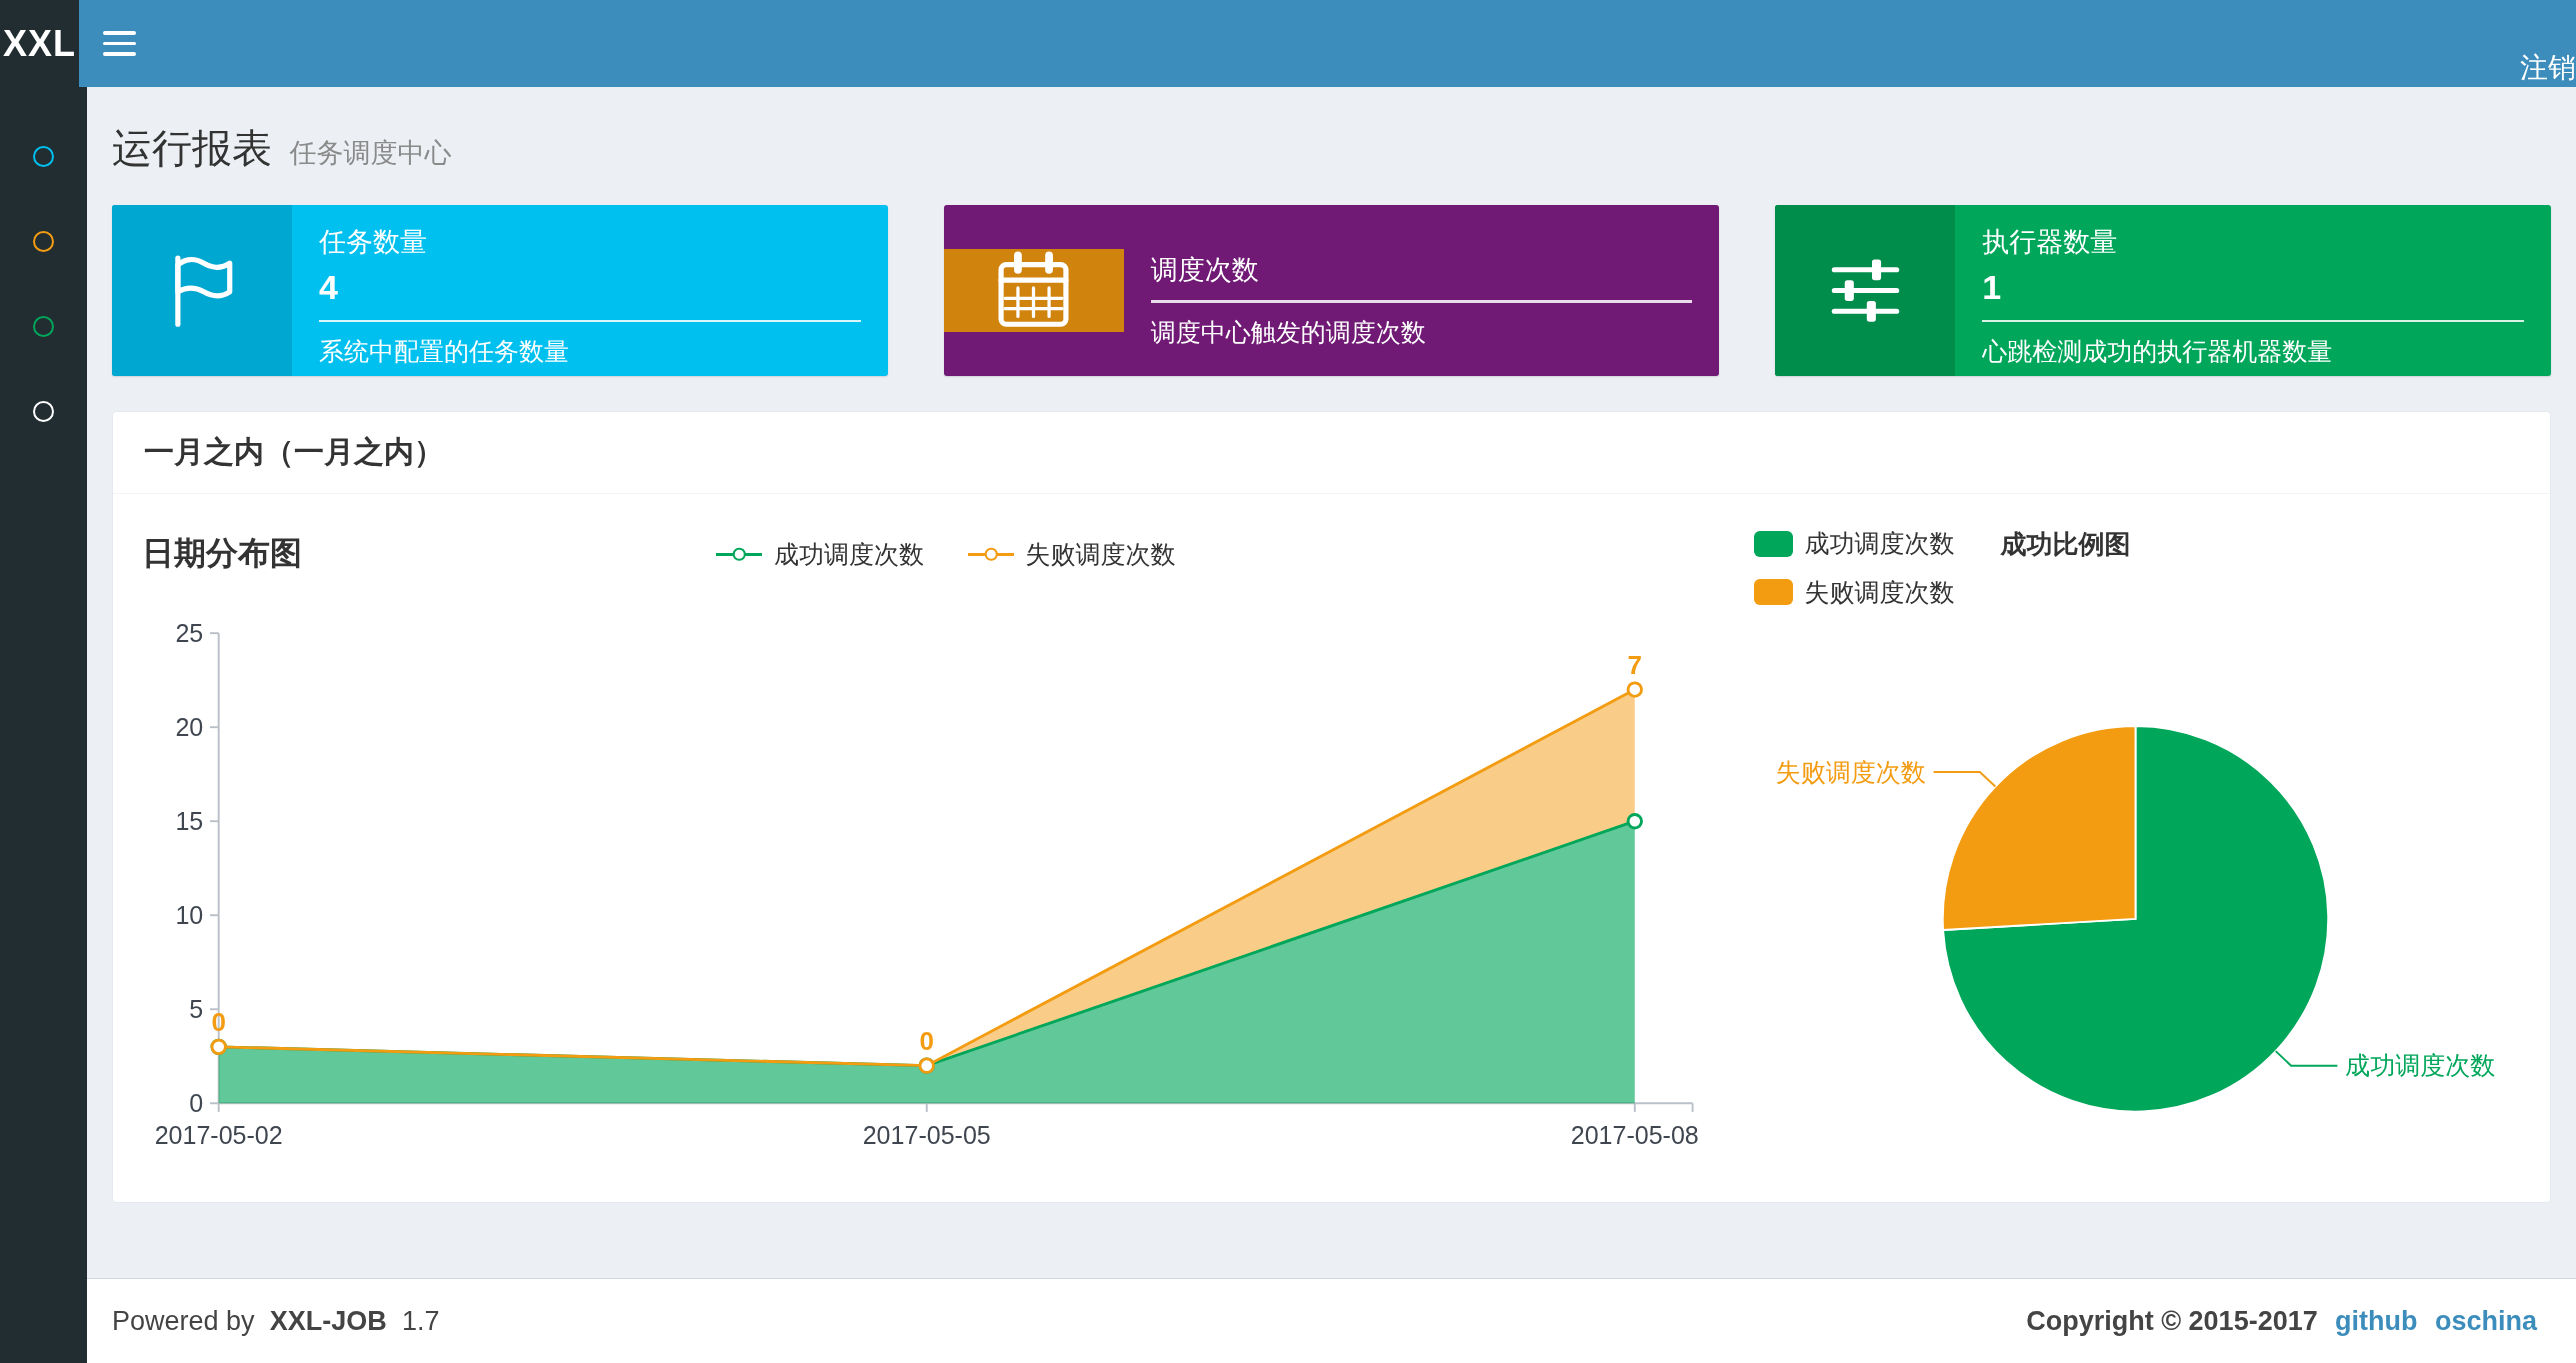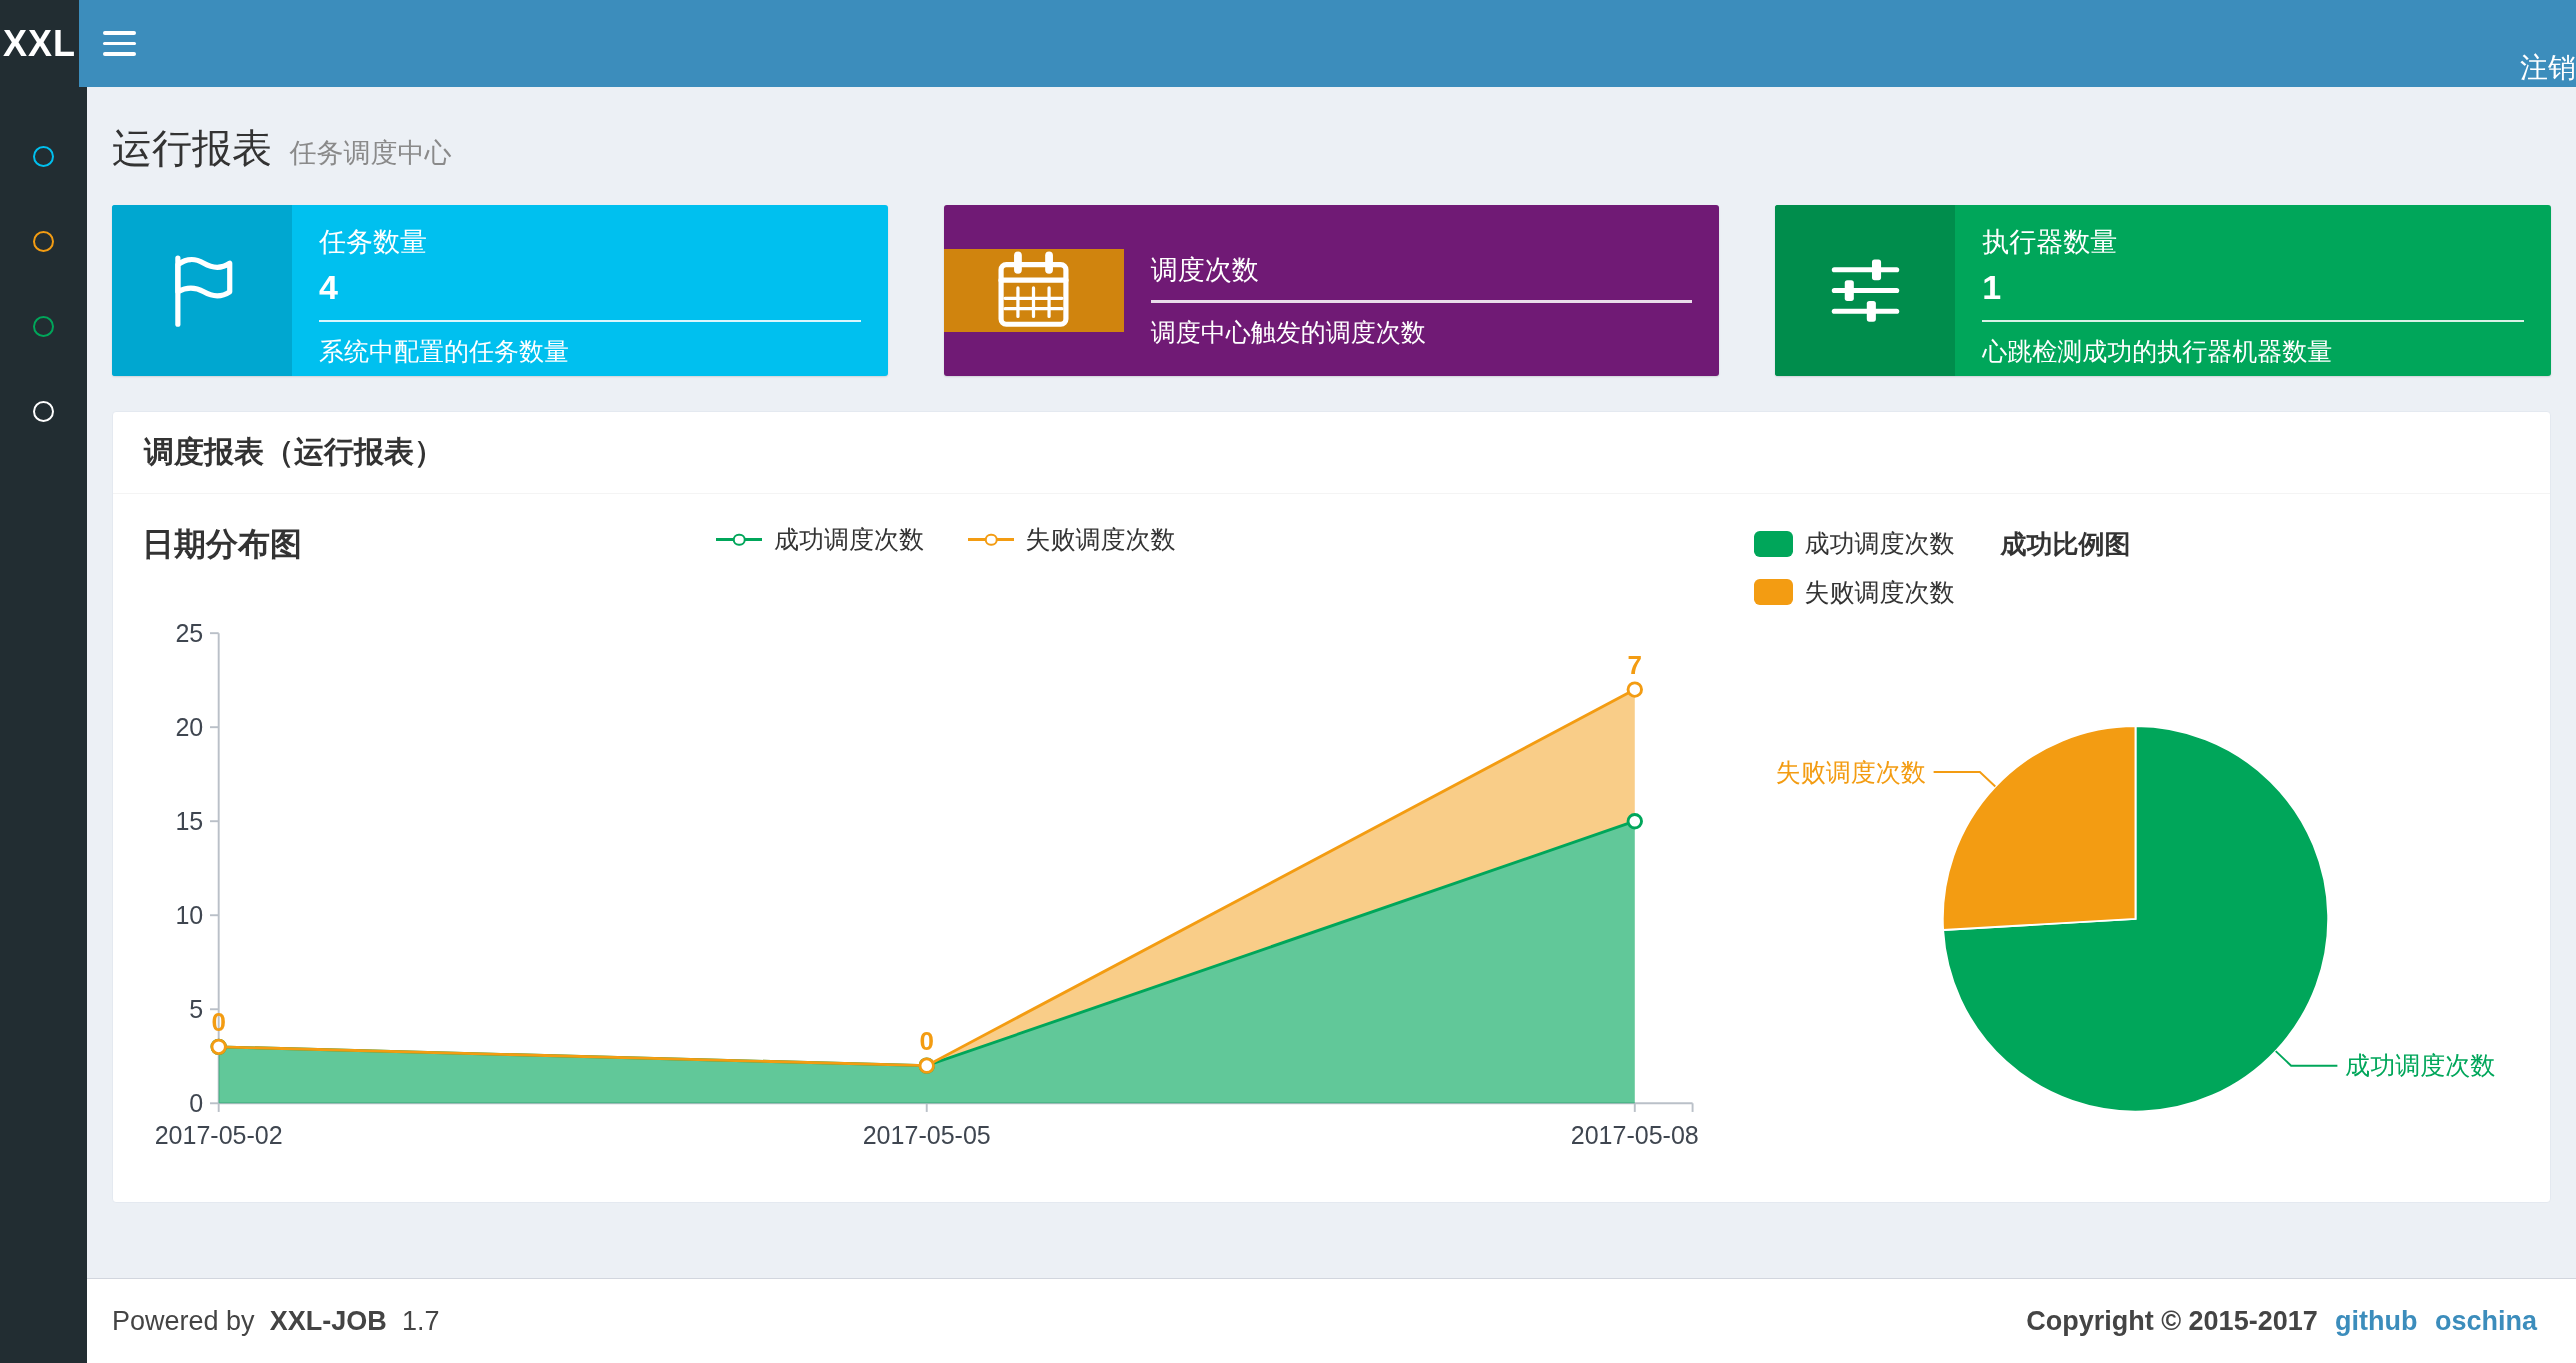--- a/index.html
+++ b/index.html
@@ -35,21 +35,21 @@
   .info-body{flex:1;padding:19px 27px 0}
   .info-title{font-size:27px}
   .info-number{font-size:34px;font-weight:bold;margin-top:7.7px}
   .info-bar{height:2.9px;background:rgba(255,255,255,.85);margin:12.5px 0 12.5px}
   .info-desc{font-size:25px}
 
   .panel{background:#fff;border:1px solid #e4e9f0;border-radius:3.9px}
   .panel-header{padding:20px 31px;font-size:30px;font-weight:600;color:#333;border-bottom:1px solid #f4f4f4}
   .charts{display:flex;padding:29px 29px 39px}
   .chart-left{flex:1;min-width:0}
-  .chart-left-header{position:relative;height:62px;display:flex;align-items:flex-start}
+  .chart-left-header{position:relative;height:62px;display:flex;align-items:center}
   .chart-title{font-size:32px;font-weight:bold;color:#333}
   .line-legend{position:absolute;left:0;right:0;display:flex;justify-content:center;gap:44px}
   .legend-item{display:flex;align-items:center;gap:11.6px;font-size:25px;color:#333;cursor:pointer}
   .lm{position:relative;width:46px;height:14.5px;display:inline-block}
   .lm i{display:block;position:absolute}
   .lm .lm-line{top:5.8px;left:0;right:0;height:2.9px;background:currentColor}
   .lm .lm-dot{left:50%;top:50%;transform:translate(-50%,-50%);width:12.5px;height:12.5px;
     border:2.9px solid currentColor;border-radius:50%;background:#fff}
   svg.line-chart{width:100%;height:578px;display:block}
 
@@ -159,21 +159,21 @@
         <div class="info-title">执行器数量</div>
         <div class="info-number">1</div>
         <div class="info-bar"></div>
         <div class="info-desc">心跳检测成功的执行器机器数量</div>
       </div>
     </div>
 
   </div>
 
   <div class="panel">
-    <div class="panel-header">调度报表（运行报表）</div>
+    <div class="panel-header">一月之内（一月之内）</div>
 
     <div class="charts">
 
       <div class="chart-left">
         <div class="chart-left-header">
           <span class="chart-title">日期分布图</span>
           <div class="line-legend">
             <span class="legend-item" style="color: rgb(0, 166, 90);">
               <span class="lm">
                   <i class="lm-line"></i>

